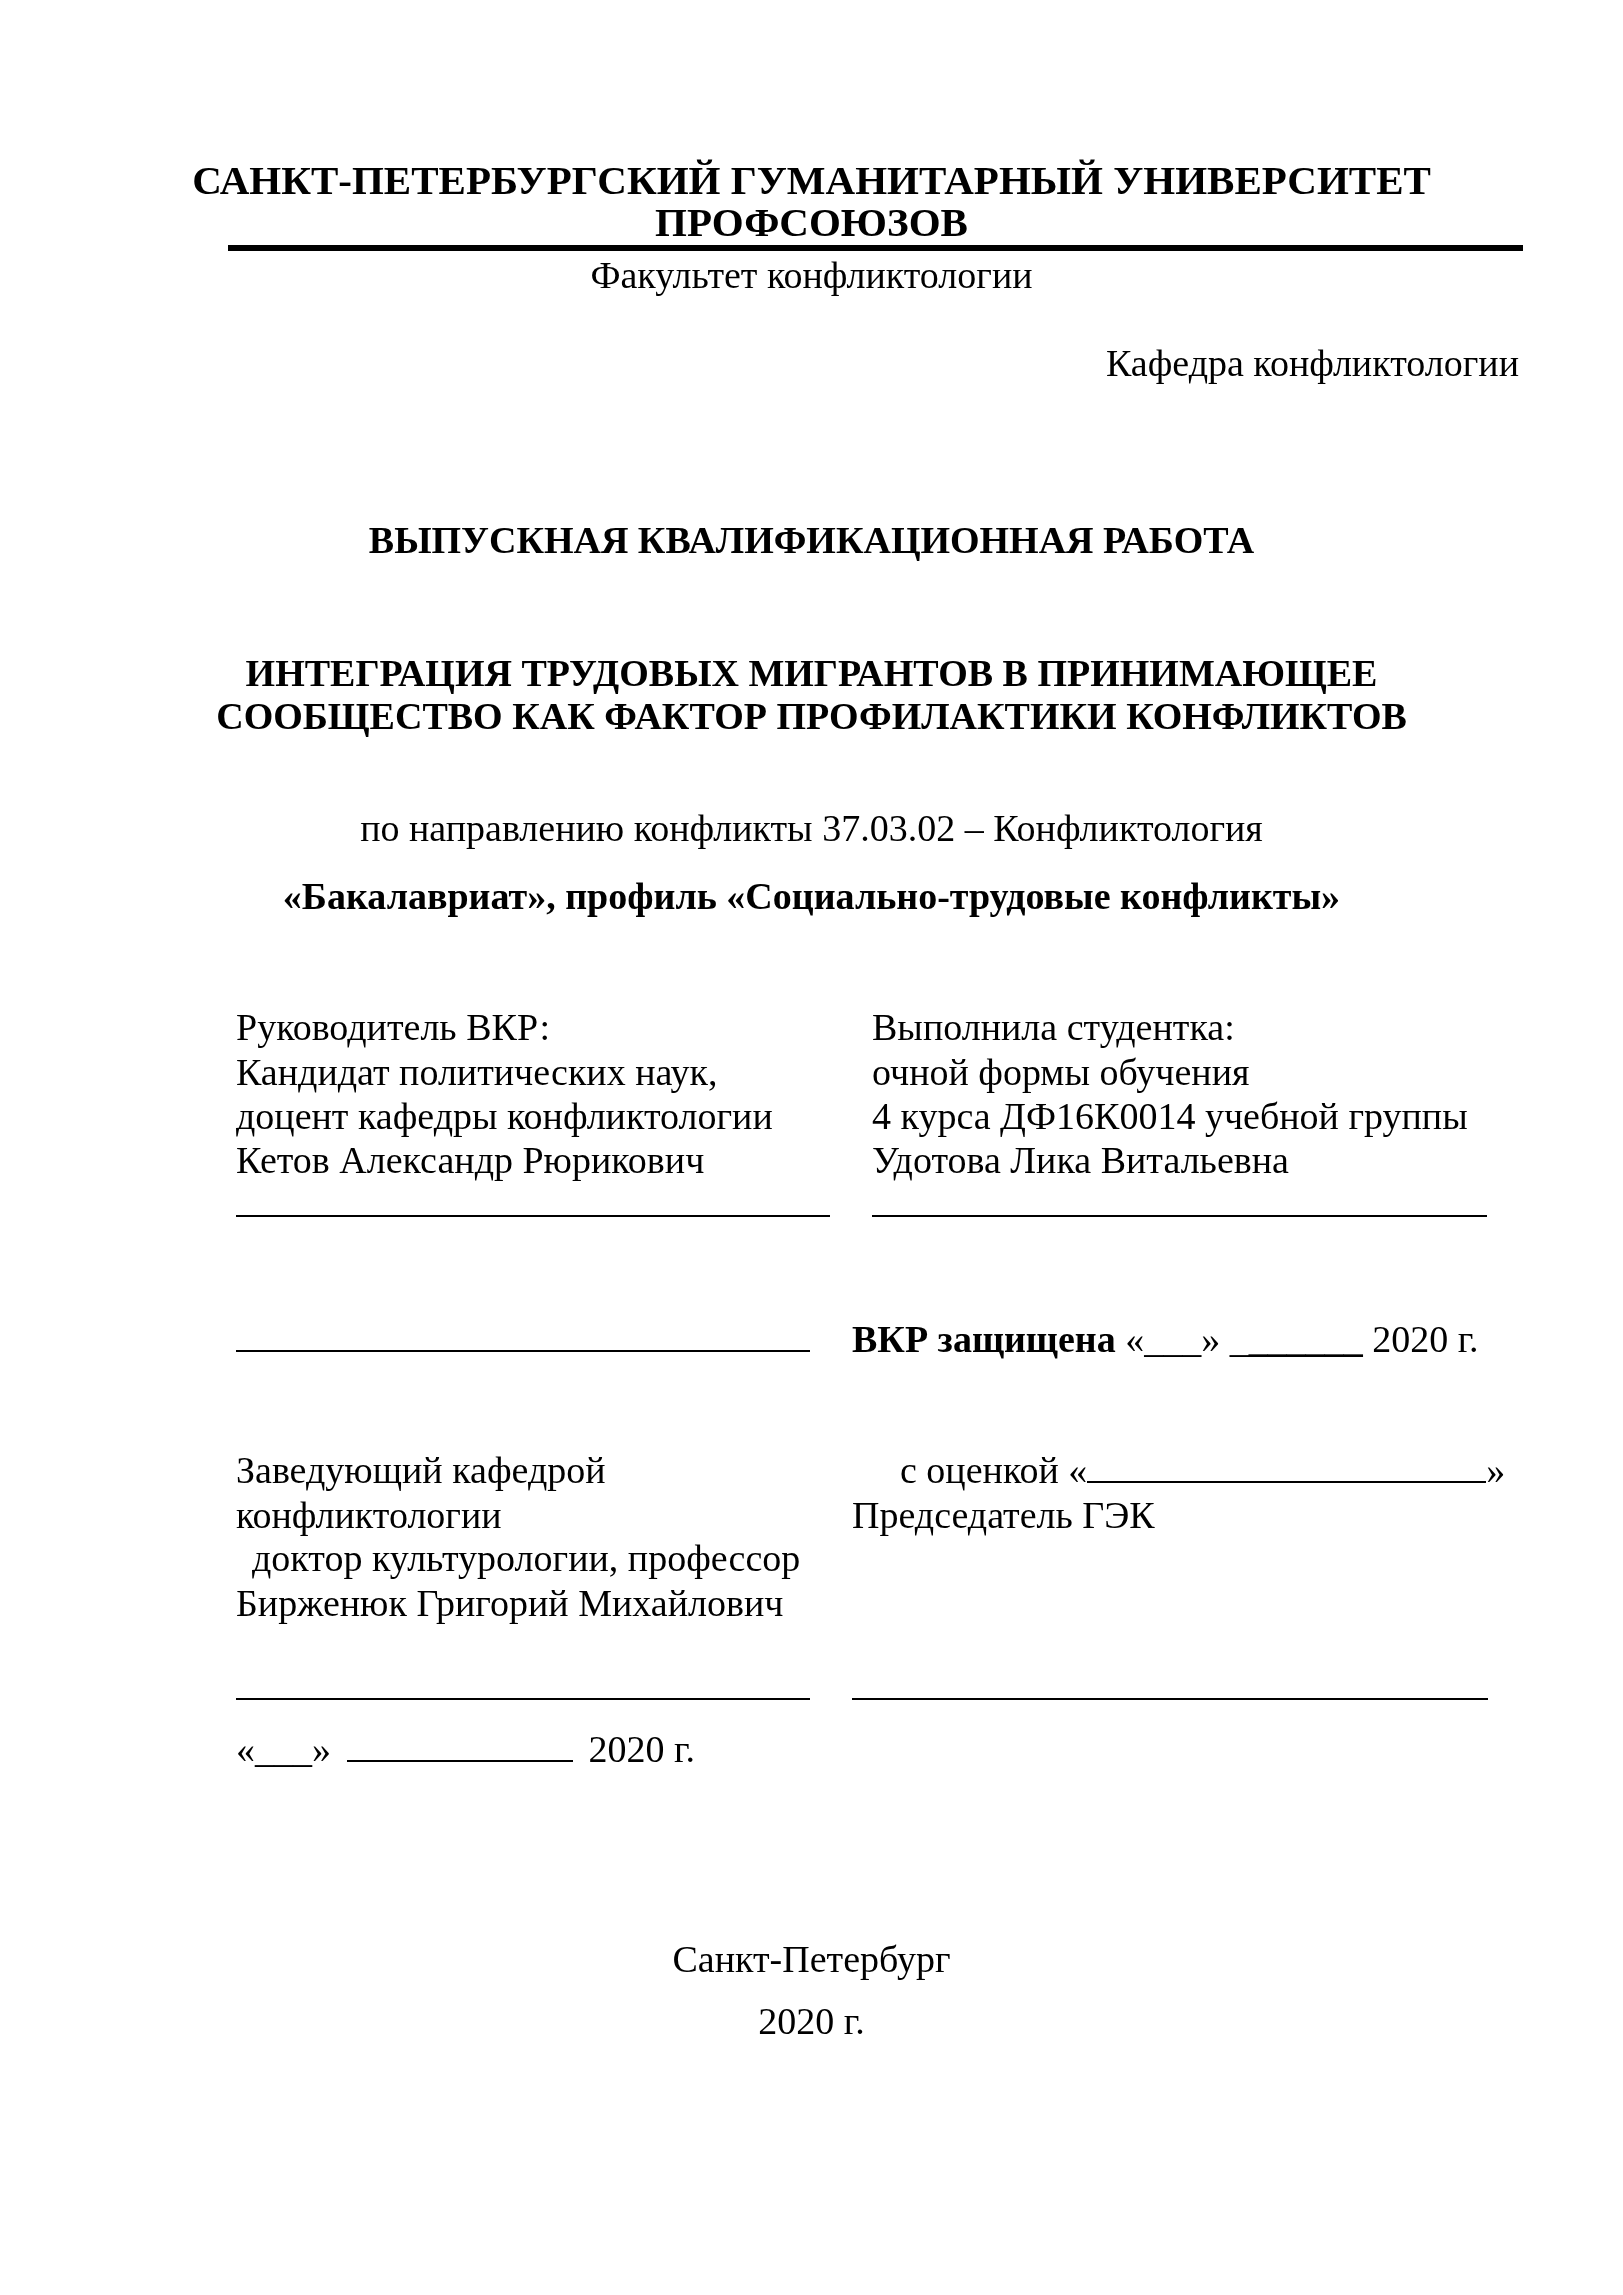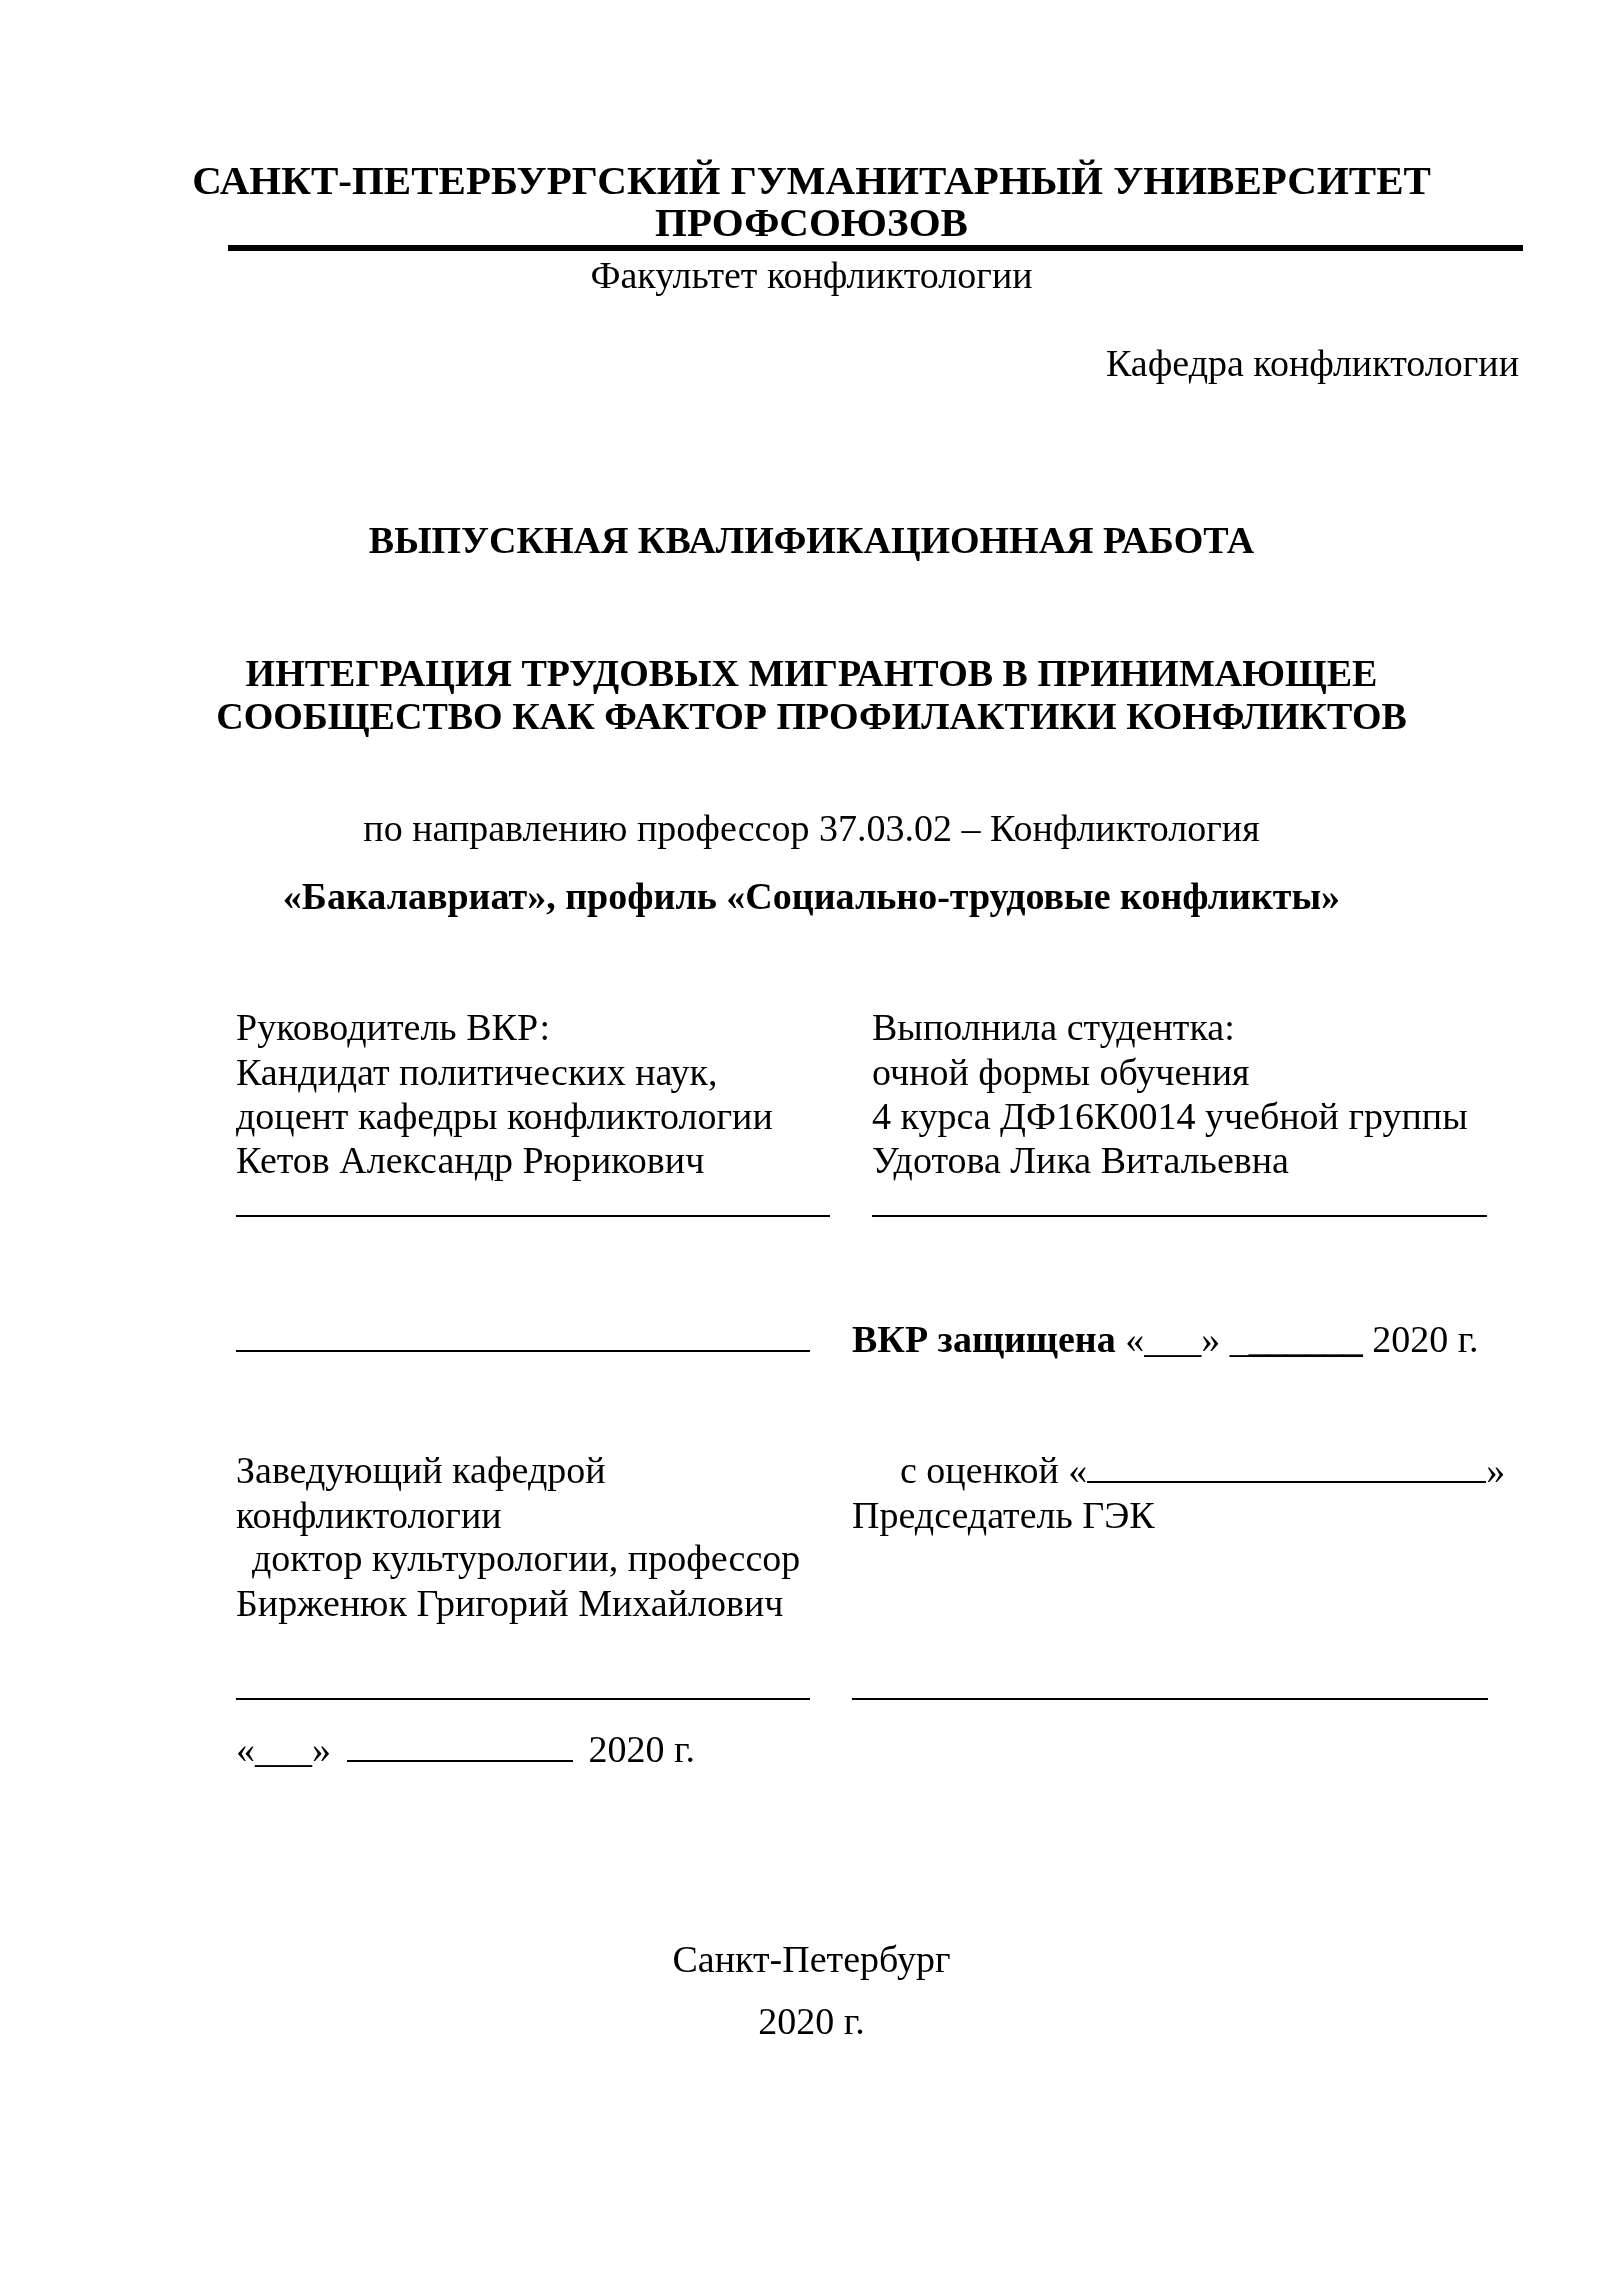--- a/index.html
+++ b/index.html
@@ -20,21 +20,21 @@
 
   <div class="abs center b t52" style="top:160px;">САНКТ-ПЕТЕРБУРГСКИЙ ГУМАНИТАРНЫЙ УНИВЕРСИТЕТ</div>
   <div class="abs center b t52" style="top:202px;">ПРОФСОЮЗОВ</div>
   <div class="rule"></div>
   <div class="abs center t49" style="top:256px;">Факультет конфликтологии</div>
   <div class="abs t49" style="top:344px; right:104px;">Кафедра конфликтологии</div>
 
   <div class="abs center b t49" style="top:521px;">ВЫПУСКНАЯ КВАЛИФИКАЦИОННАЯ РАБОТА</div>
   <div class="abs center b t49" style="top:654px;">ИНТЕГРАЦИЯ ТРУДОВЫХ МИГРАНТОВ В ПРИНИМАЮЩЕЕ</div>
   <div class="abs center b t49" style="top:697px;">СООБЩЕСТВО КАК ФАКТОР ПРОФИЛАКТИКИ КОНФЛИКТОВ</div>
-  <div class="abs center t49" style="top:809px;">по направлению профессор 37.03.02 – Конфликтология</div>
+  <div class="abs center t49" style="top:809px;">по направлению конфликты 37.03.02 – Конфликтология</div>
   <div class="abs center t49" style="top:877px;font-weight:bold;">«Бакалавриат», профиль «Социально-трудовые конфликты»</div>
 
   <div>
     <div class="abs t49" style="left:236px; top:1008px;">Руководитель ВКР:</div>
     <div class="abs t49" style="left:236px; top:1053px;">Кандидат политических наук,</div>
     <div class="abs t49" style="left:236px; top:1097px;">доцент кафедры конфликтологии</div>
     <div class="abs t49" style="left:236px; top:1141px;">Кетов Александр Рюрикович</div>
     <div class="line" style="left:236px; width:594px; top:1215px;"></div>
   </div>
 

